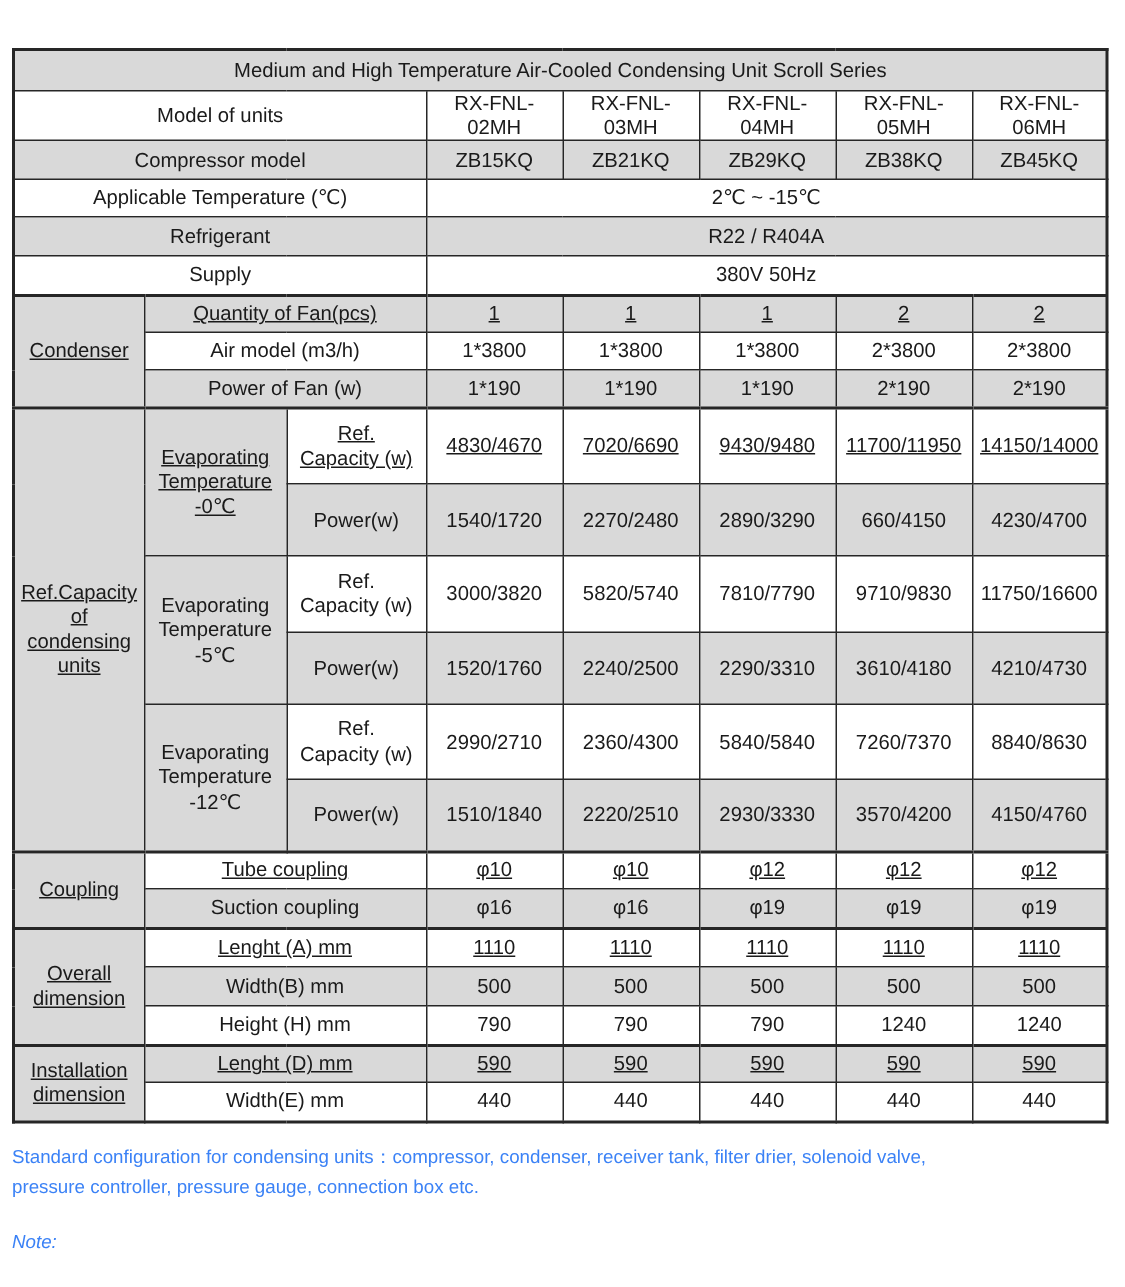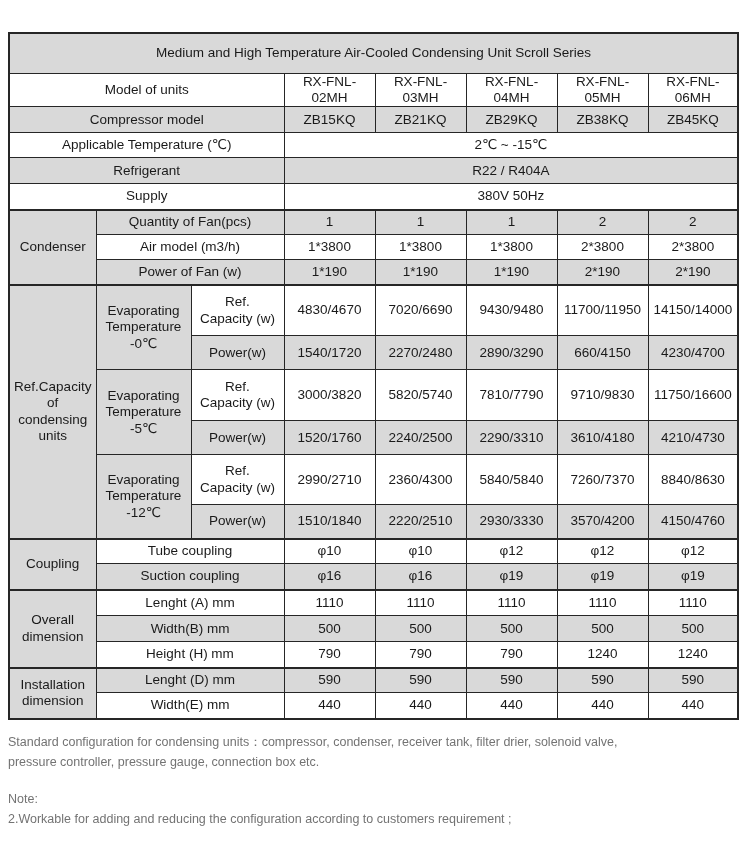--- a/index.html
+++ b/index.html
@@ -20,38 +20,38 @@
   }
   .spec-table td {
     border: 1px solid #262626;
     text-align: center;
     vertical-align: middle;
     padding: 0 2px;
     font-size: 13.5px;
     line-height: 1.22;
     overflow: hidden;
   }
-  .spec-table tr.sect > td { border-top-width: 2px; }
+  .spec-table tr.sect > td { border-top-width: 2px; text-decoration: underline; }
   .gray { background: #d9d9d9; }
   .title-cell { font-size: 15px; }
   .val { font-size: 12.5px; }
   .ml { white-space: pre-line; }
-  .h23 { height: 40px; } .h25 { height: 25px; } .h26 { height: 26px; }
-  .h34 { height: 34px; } .h50 { height: 50px; } .h51 { height: 51px; }
+  .h23 { height: 27px; } .h25 { height: 25px; } .h26 { height: 26px; }
+  .h34 { height: 48px; } .h50 { height: 50px; } .h51 { height: 51px; }
   .footer {
     margin: 13px 0 0 8px;
-    color: #737373;
+    color: #3b82f6;
   }
   .footer p {
     margin: 0;
     font-size: 12.5px;
     line-height: 1.58;
   }
   .std-config { max-width: 648px; }
-  .note-title { margin-top: 18px !important; }
+  .note-title { margin-top: 18px !important; font-style: italic; }
 </style>
 </head>
 <body>
 
 <table class="spec-table">
   <colgroup>
     <col style="width:87px">
       <col style="width:95px">
       <col style="width:93px">
     <col style="width:91px">
@@ -260,14 +260,13 @@
     <td class="val">440</td>
     <td class="val">440</td>
     <td class="val">440</td>
   </tr>
 </tbody>
   </table>
 
 <div class="footer">
   <p class="std-config">Standard configuration for condensing units：compressor, condenser, receiver tank, filter drier, solenoid valve, pressure controller, pressure gauge, connection box etc.</p>
   <p class="note-title">Note:</p>
-  <p>2.Workable for adding and reducing the configuration according to customers requirement ;</p>
 </div>
 
 </body></html>

